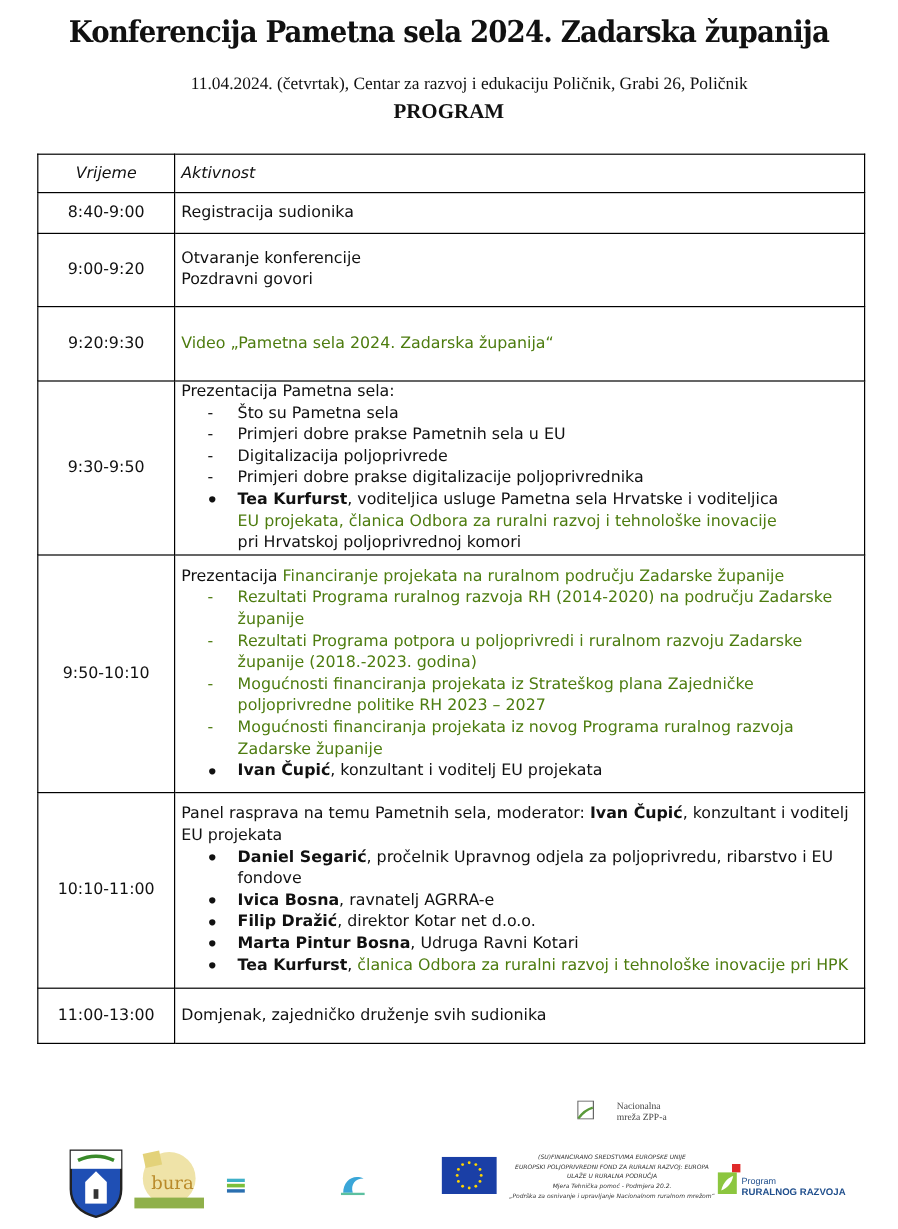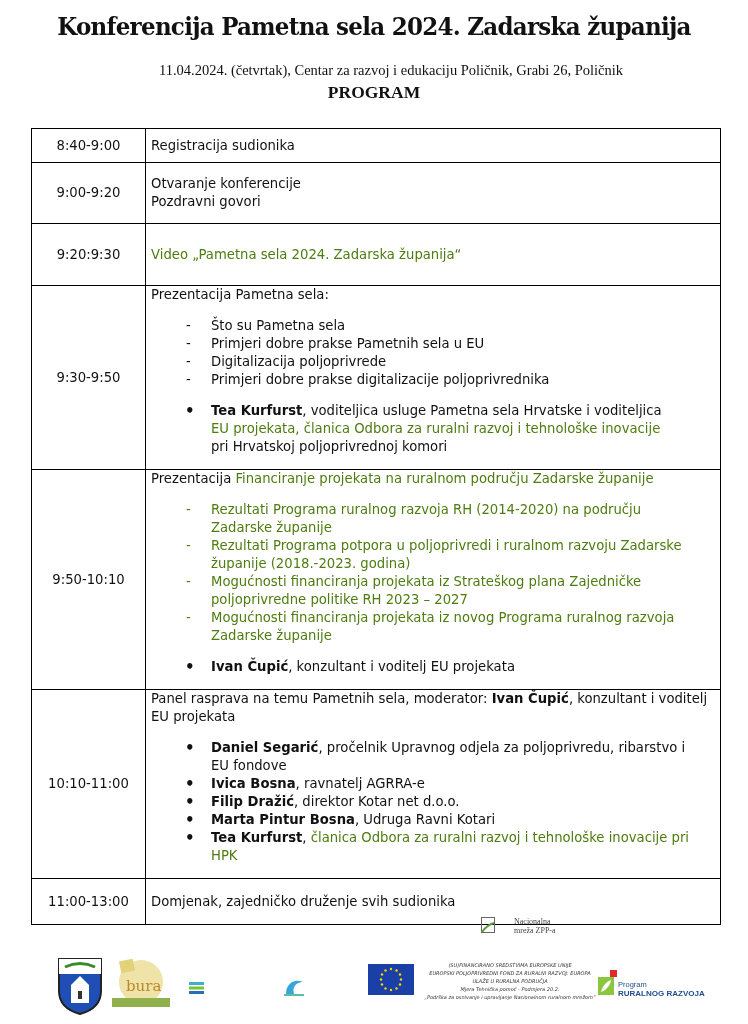--- a/index.html
+++ b/index.html
@@ -24,21 +24,21 @@
     border-collapse: collapse;
     font-family: "DejaVu Sans", sans-serif; font-size: 13.2px; line-height: 18px;
   }
   table.program td, table.program th {
     border: 1px solid #000; padding: 0 5px; vertical-align: middle; font-weight: normal;
   }
   table.program td.time { width: 114px; text-align: center; }
   table.program th { text-align: left; font-style: italic; height: 32px; }
   table.program th.time { text-align: center; }
   .navy { color: #4d7c0f; }
-  ul.dash, ul.dot { margin: 13px; padding: 0 0 0 47px; list-style: none; }
+  ul.dash, ul.dot { margin: 0; padding: 0 0 0 47px; list-style: none; }
   ul.dash li, ul.dot li { position: relative; }
   ul.dash li::before { content: "-"; position: absolute; left: -25px; }
   ul.dot li::before { content: "•"; position: absolute; left: -26px; font-weight: bold; font-size: 15px; }
   b { font-weight: bold; }
   .footer { position: absolute; left: 0; top: 900px; width: 748px; height: 124px; }
   .logo { position: absolute; }
   .eu-text {
     position: absolute; left: 424px; top: 961px; width: 172px; text-align: center;
     font-family: "DejaVu Sans", sans-serif; font-style: italic; font-size: 5px; line-height: 8px; color: #333;
   }
@@ -48,20 +48,24 @@
 </style>
 </head>
 <body>
 
 <h1 class="title">Konferencija Pametna sela 2024. Zadarska županija</h1>
 <p class="subtitle">11.04.2024. (četvrtak), Centar za razvoj i edukaciju Poličnik, Grabi 26, Poličnik</p>
 <h2 class="program-heading">PROGRAM</h2>
 
 <table class="program">
   <tbody>
+      <tr>
+    <th class="time">Vrijeme</th>
+    <th>Aktivnost</th>
+  </tr>
 
   <tr style="height:34px">
     <td class="time">8:40-9:00</td>
     <td>Registracija sudionika</td>
   </tr>
 
   <tr style="height:61px">
     <td class="time">9:00-9:20</td>
     <td>
       <div>Otvaranje konferencije</div>

